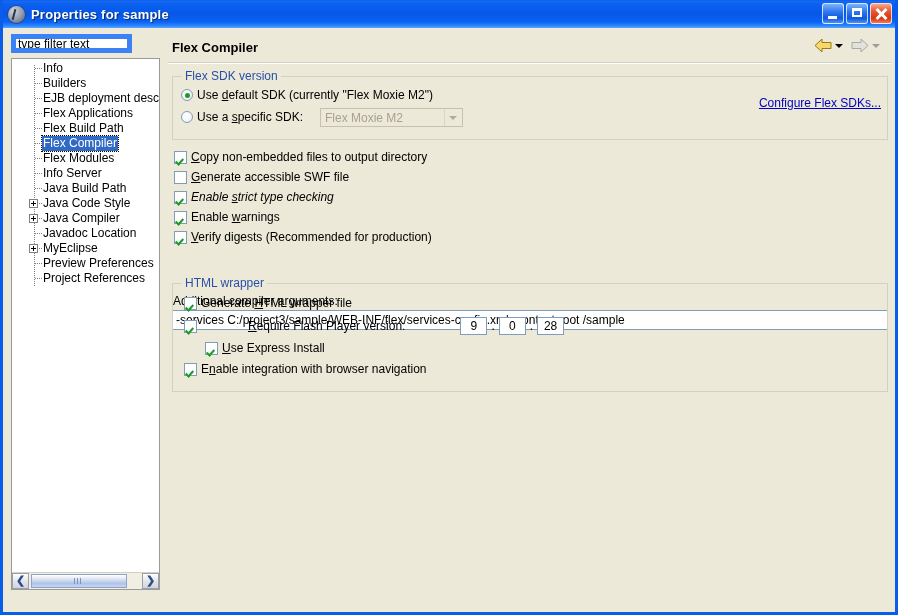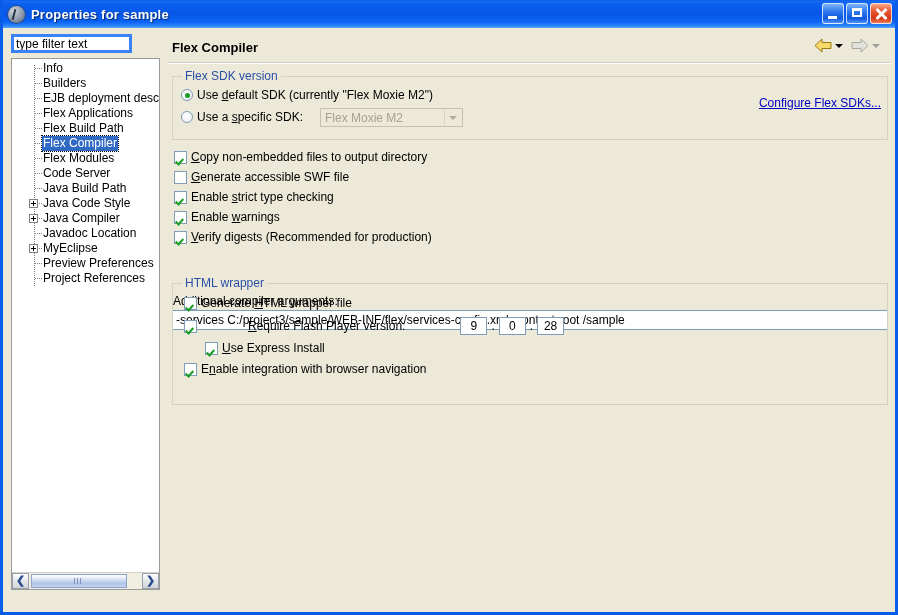--- a/index.html
+++ b/index.html
@@ -108,21 +108,21 @@
 
   
   #filter-wrap {
     position: absolute;
     left: 8px; top: 6px;
     width: 121px; height: 19px;
   }
   #filter-input {
     width: 100%; height: 100%;
     box-sizing: border-box;
-    border: 3px solid #3b82f6;
+    border: 5px solid #3b82f6;
     background: #ffffff;
     font-family: "Liberation Sans", sans-serif;
     font-size: 12px;
     color: #000;
     padding: 0 2px;
     outline: none;
   }
 
   
   #tree-panel {
@@ -282,21 +282,21 @@
   .group-title {
     position: absolute;
     top: -8px; left: 9px;
     background: #ECE9D8;
     padding: 0 3px;
     font-size: 12px;
     color: #2A4FA8;
     text-align: center;
   }
   #sdk-group { left: 4px; top: 48px; right: 3px; height: 64px; }
-  #html-group { left: 4px; top: 255px; right: 3px; height: 122px; }
+  #html-group { left: 4px; top: 255px; right: 3px; height: 109px; }
 
   
   .radio-row, .check-row {
     position: absolute;
     display: flex;
     align-items: center;
     white-space: nowrap;
     font-size: 12px;
     color: #000;
   }
@@ -470,21 +470,21 @@
         <div class="tree-item selected">
           <span class="hline"></span>
           <span class="label">Flex Compiler</span>
         </div>
         <div class="tree-item">
           <span class="hline"></span>
           <span class="label">Flex Modules</span>
         </div>
         <div class="tree-item">
           <span class="hline"></span>
-          <span class="label">Code Server</span>
+          <span class="label">Info Server</span>
         </div>
         <div class="tree-item">
           <span class="hline"></span>
           <span class="label">Java Build Path</span>
         </div>
         <div class="tree-item has-exp">
           <span class="expander"></span>
           <span class="hline"></span>
           <span class="label">Java Code Style</span>
         </div>
@@ -564,21 +564,21 @@
       <div class="check-row" style="left:6px; top:122px;">
         <span class="checkbox checked"></span>
         <span><span></span><span class="u">C</span><span>opy non-embedded files to output directory</span></span>
       </div>
 
       <div class="check-row" style="left:6px; top:142px;">
         <span class="checkbox"></span>
         <span><span></span><span class="u">G</span><span>enerate accessible SWF file</span></span>
       </div>
 
-      <div class="check-row" style="left:6px; top:162px;">
+      <div class="check-row" style="left:6px; top:162px;font-style:italic;">
         <span class="checkbox checked"></span>
         <span><span>Enable </span><span class="u">s</span><span>trict type checking</span></span>
       </div>
 
       <div class="check-row" style="left:6px; top:182px;justify-content:center;">
         <span class="checkbox checked"></span>
         <span><span>Enable </span><span class="u">w</span><span>arnings</span></span>
       </div>
 
       <div class="check-row" style="left:6px; top:202px;">

